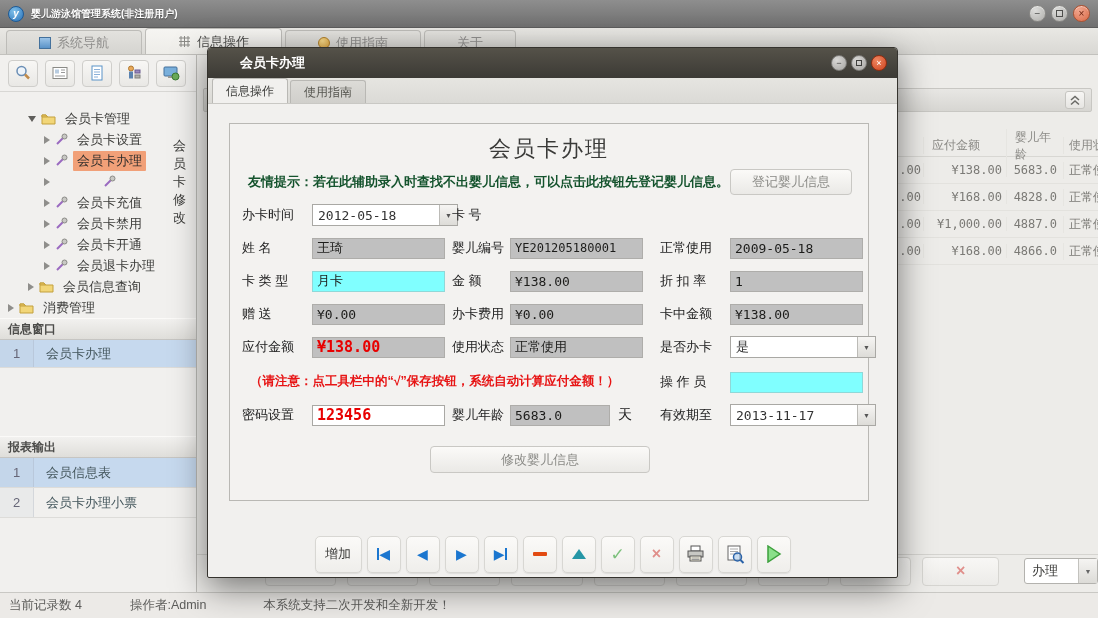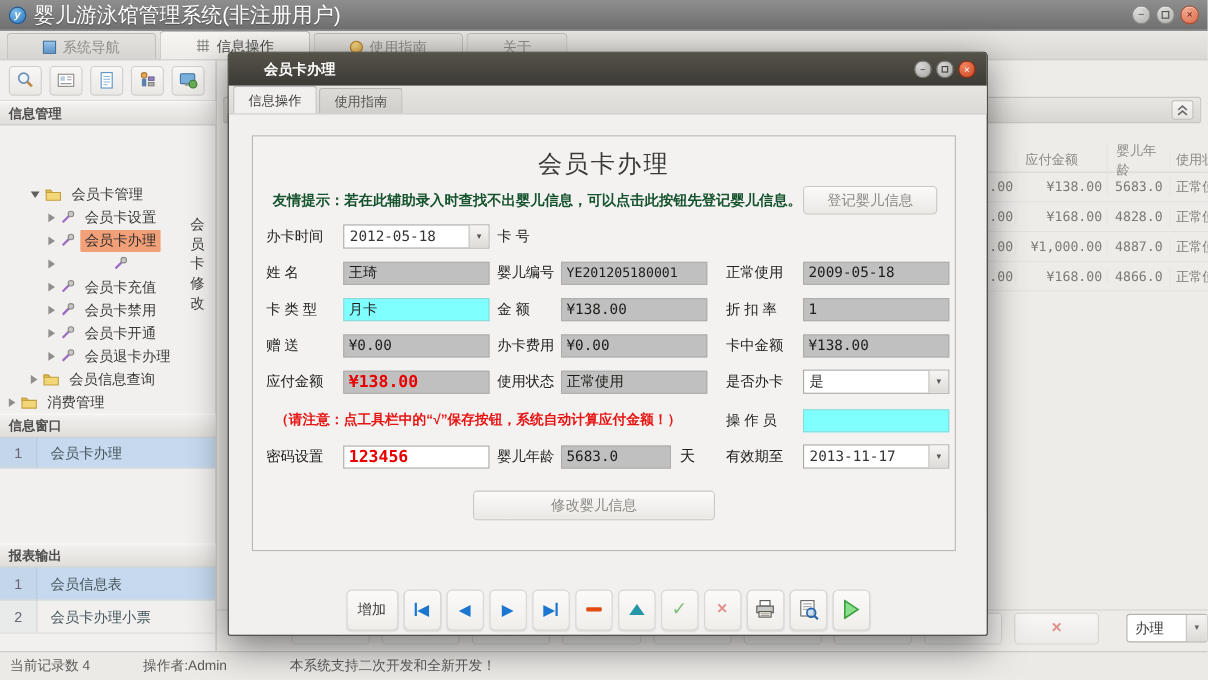--- a/index.html
+++ b/index.html
@@ -8,21 +8,21 @@
   .screen { position:relative; width:1098px; height:618px; background:#ecebe8; overflow:hidden; }
 
   
   .titlebar { position:absolute; left:0; top:0; width:100%; height:28px;
     background:linear-gradient(#8e8e8e,#6f6f6f); border-bottom:1px solid #5c5c5c;
     display:flex; align-items:center; padding:0 8px; }
   .app-icon { width:16px; height:16px; border-radius:50%；; border-radius:50%;
     background:radial-gradient(circle at 35% 30%,#7fc0ea,#2a72b8); border:1px solid #1d5a96;
     color:#fff; font-size:10px; font-weight:bold; font-style:italic;
     display:flex; align-items:center; justify-content:center; margin-right:7px; }
-  .titlebar .wtitle { color:#fff; font-weight:normal; font-size:19px; text-shadow:0 1px 1px rgba(0,0,0,.4); }
+  .titlebar .wtitle { color:#fff; font-weight:bold; font-size:10px; text-shadow:0 1px 1px rgba(0,0,0,.4); }
   .winbtns { margin-left:auto; display:flex; gap:5px; }
   .winbtn { width:17px; height:17px; border-radius:50%; display:flex; align-items:center; justify-content:center;
     font-size:10px; line-height:1; color:#4e4e4c;
     background:radial-gradient(circle at 35% 30%,#dddddb,#aeadaa); border:1px solid #8b8a87;
     box-shadow:inset 0 1px 1px rgba(255,255,255,.55); cursor:default; }
   .winbtn .sq { width:7px; height:7px; border:1.5px solid #4e4e4c; }
   .winbtn.close { background:radial-gradient(circle at 35% 30%,#f2a78f,#d96946); border-color:#ad4f2e; color:#6e2410; }
 
   
   .tabbar { position:absolute; left:0; top:28px; width:100%; height:27px;
@@ -38,21 +38,21 @@
   
   .sidebar { position:absolute; left:0; top:55px; width:197px; height:537px;
     background:#f1f0ee; border-right:1px solid #bdbcb8; }
   .side-toolbar { height:37px; display:flex; align-items:center; gap:7px; padding:0 0 0 8px;
     border-bottom:1px solid #d8d7d4; }
   .tool-btn { width:30px; height:27px; background:linear-gradient(#f8f7f5,#e9e8e5);
     border:1px solid #cfcecb; border-radius:4px; display:flex; align-items:center; justify-content:center; }
   .sec-hdr { height:22px; background:linear-gradient(#f2f1ef,#dfdeda);
     border-top:1px solid #fbfaf8; border-bottom:1px solid #c6c5c2;
     display:flex; align-items:center; padding-left:8px; font-weight:bold; font-size:12px; color:#4c4c4a; }
-  .tree { padding-top:16px;margin-top:36px; }
+  .tree { padding-top:16px; }
   .trow { height:21px; display:flex; align-items:center; font-size:13px; color:#3c3c3a; }
   .tri-r { width:0; height:0; border-top:4px solid transparent; border-bottom:4px solid transparent; border-left:6px solid #8f8e8b; }
   .tri-d { width:0; height:0; border-left:4px solid transparent; border-right:4px solid transparent; border-top:6px solid #5f5e5b; }
   .tlabel { margin-left:5px; padding:1px 4px; }
   .tlabel.sel { background:#f1a078; border-radius:1px; color:#302e2c; }
   .ticon { margin-left:5px; display:flex; }
   .list-row { height:28px; display:flex; align-items:center; border-bottom:1px solid #dddcd9; font-size:13px; color:#44565c; }
   .list-row.sel { background:#c6d9ee; }
   .list-num { width:34px; text-align:center; color:#667; border-right:1px solid rgba(150,160,175,.25); align-self:stretch;
     display:flex; align-items:center; justify-content:center; background:rgba(190,200,212,.15); }
@@ -123,21 +123,21 @@
   .frow { position:absolute; left:0; width:100%; height:22px; }
   .fgroup { position:absolute; display:flex; align-items:center; height:22px; }
   .g1 { left:12px; } .g2 { left:222px; } .g3 { left:430px; }
   .flabel { width:70px; font-size:13px; color:#222; white-space:nowrap; }
   .flabel.w58 { width:58px; } 
   .field { width:133px; height:21px; display:flex; align-items:center; padding:0 4px;
     font-family:"DejaVu Sans Mono",monospace; font-size:13px; color:#1c1c1a; overflow:hidden; white-space:nowrap; }
   .f-gray { background:#c0c0c0; border:1px solid #aeadaa; }
   .f-cyan { background:#80ffff; border:1px solid #8fd8d8; }
   .f-white { background:#ffffff; border:1px solid #a9a8a4; }
-  .f-combo { width:133px; height:22px; background:#fff; border:1px solid #a9a8a4; display:flex; align-items:center; padding:0; }
+  .f-combo { width:146px; height:22px; background:#fff; border:1px solid #a9a8a4; display:flex; align-items:center; padding:0; }
   .f-combo .val { flex:1; padding:0 5px; font-family:"DejaVu Sans Mono",monospace; font-size:13px; }
   .f-combo .cbtn { width:18px; align-self:stretch; border-left:1px solid #bcbbb7;
     background:linear-gradient(#f6f5f3,#dddcd8); display:flex; align-items:center; justify-content:center;
     font-size:7px; color:#555; }
   .red-bold { color:#e80000 !important; font-weight:bold; font-size:15px !important; }
   .note-text { position:absolute; left:20px; top:2px; width:400px; color:#e71414; font-size:12.5px; font-weight:bold; }
   .unit { margin-left:8px; font-size:14px; color:#222; }
   .field.w100 { width:100px; }
   .btn-modify { position:absolute; left:200px; top:322px; width:220px; height:27px; font-size:13px; }
 
@@ -245,23 +245,20 @@
       </div>
       <div class="tool-btn">
         <svg width="18" height="18" viewBox="0 0 18 18">
             <rect x="2" y="3" width="13" height="9" rx="1" fill="#7ab0dc" stroke="#44719c"></rect>
             <rect x="6" y="12" width="5" height="2" fill="#9a9a96"></rect>
             <circle cx="13.5" cy="12.5" r="3.5" fill="#6aaa5a" stroke="#3a7a30"></circle>
           </svg>
       </div>
     </div>
 
-    <div class="sec-hdr">
-      <span>信息管理</span>
-    </div>
 
     <div class="tree">
       <div class="trow" style="padding-left:28px;">
         <span class="tri-d"></span>
         <span class="ticon">
             <svg width="15" height="13" viewBox="0 0 15 13">
               <path d="M1 3 h4 l1.5 2 H14 v7 H1 z" fill="#f2d678" stroke="#c3a03c"></path>
               <path d="M1 3 h4 l1.5 2 H1 z" fill="#e6c25c" stroke="#c3a03c"></path>
             </svg>
           </span>

